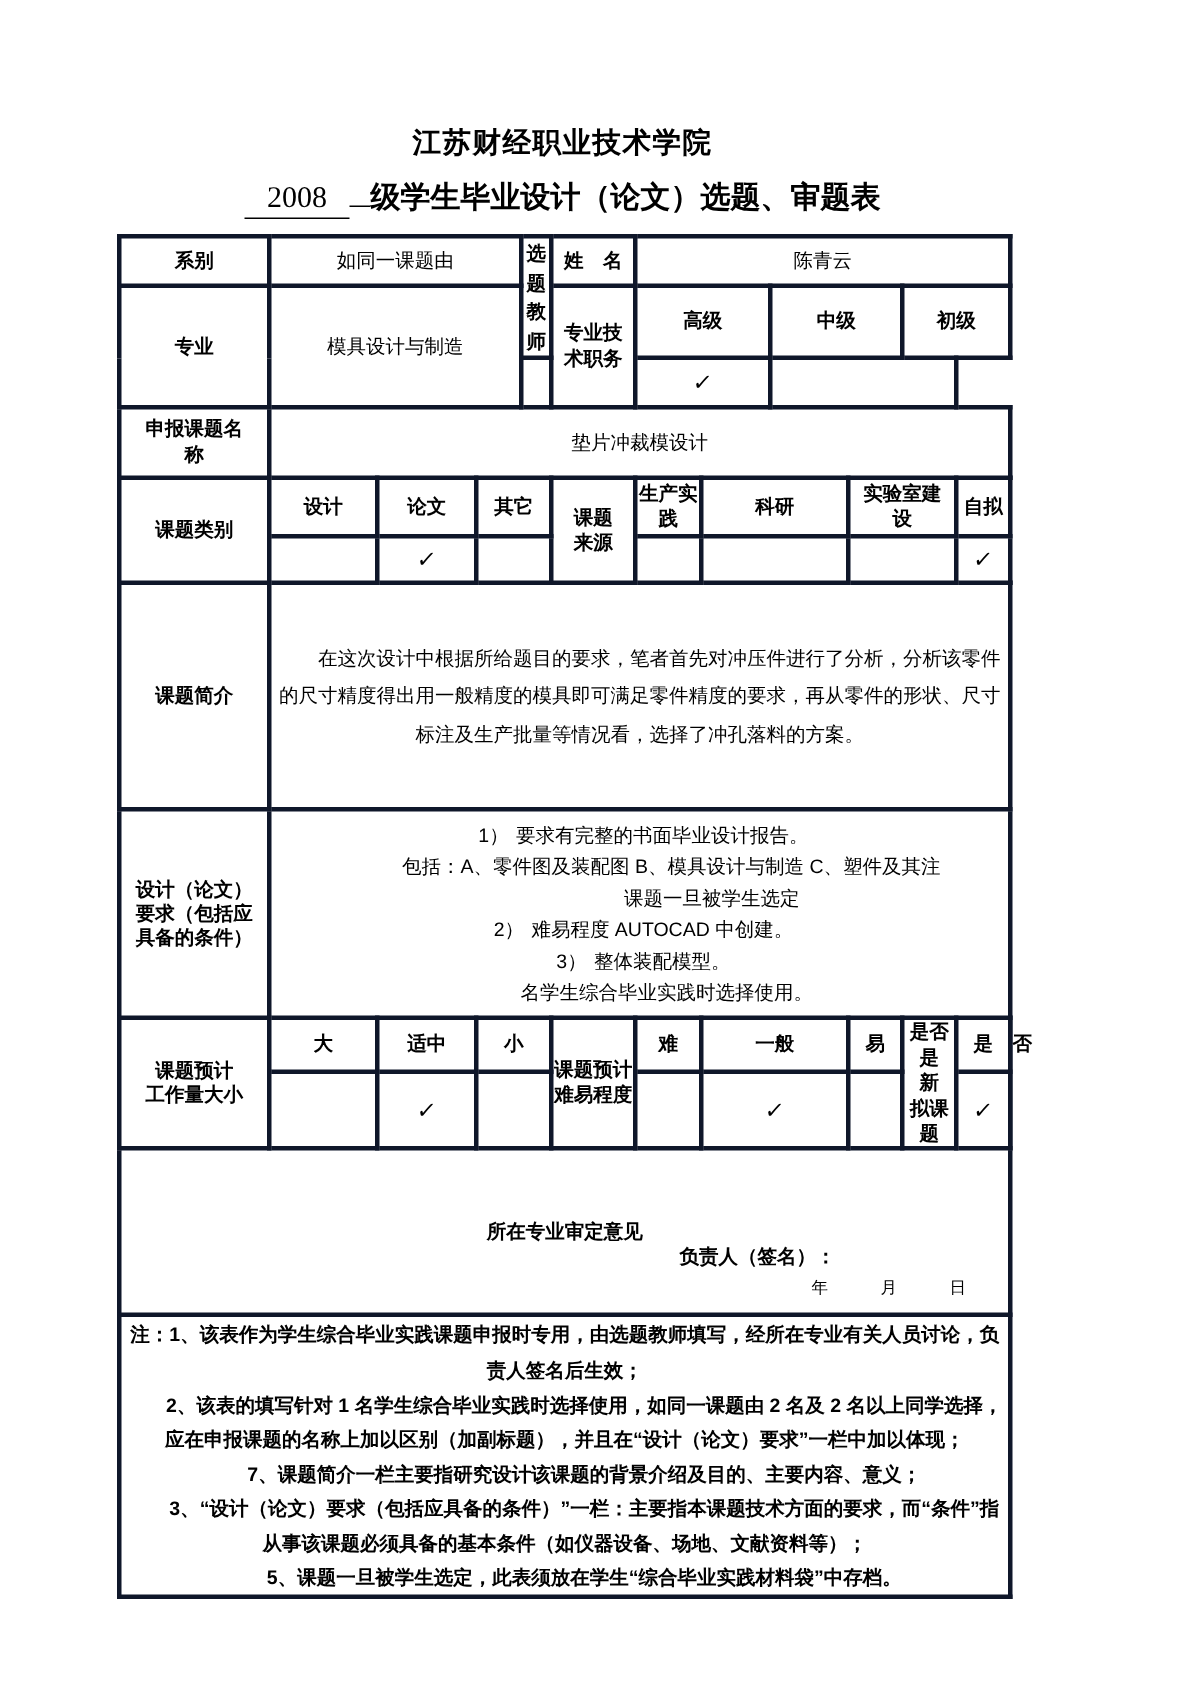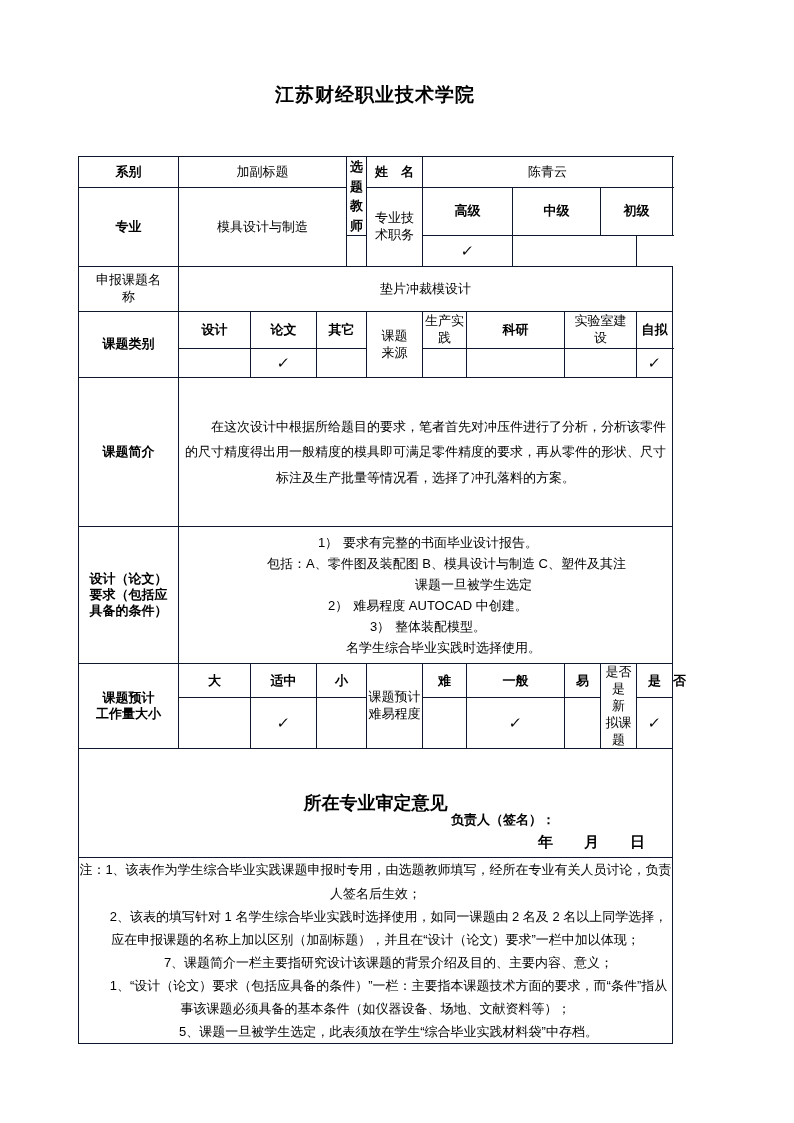--- a/index.html
+++ b/index.html
@@ -61,36 +61,36 @@
   
   table.form {
     position: absolute;
     left: 78px;
     top: 156px;
     width: 594px;
     border-collapse: collapse;
     table-layout: fixed;
   }
   table.form td {
-    border: 1px solid #0f172a;
+    border: 3px solid #0f172a;
     padding: 0;
     vertical-align: middle;
     text-align: center;
     font-family: "Liberation Sans", "DejaVu Sans", sans-serif;
     font-size: 13px;
   }
   .lbl {
     font-family: "Liberation Sans", "DejaVu Sans", sans-serif;
     font-weight: bold;
     font-size: 13.5px;
     line-height: 1.25;
   }
   .lbl-sm {
     font-family: "Liberation Sans", "DejaVu Sans", sans-serif;
-    font-weight: normal;
+    font-weight: bold;
     font-size: 12px;
     line-height: 1.3;
   }
   .val {
     font-family: "Liberation Serif", "DejaVu Serif", serif;
     font-weight: normal;
     font-size: 13.5px;
   }
   .vert {
     font-family: "Liberation Sans", "DejaVu Sans", sans-serif;
@@ -137,64 +137,67 @@
   .opinion-cell {
     text-align: left;
     vertical-align: top;
     position: relative;
     height: 108px;
     padding: 6px 10px;
   }
   .opinion-title {
     font-family: "Liberation Sans", "DejaVu Sans", sans-serif;
     font-weight: bold;
-    font-size: 18px;
+    font-size: 13px;
   }
   .sign-line {
     position: absolute;
     left: 0; right: 0;
     top: 62px;
     text-align: left;
     font-family: "Liberation Sans", "DejaVu Sans", sans-serif;
     font-weight: bold;
     font-size: 13px;
     padding-left: 372px;
   }
   .date-line {
     position: absolute;
     left: 0; right: 0;
     top: 84px;
     font-family: "Liberation Sans", "DejaVu Sans", sans-serif;
-    font-weight: bold;
-    font-size: 15px;
+    font-weight: normal;
+    font-size: 11px;
     padding-left: 432px;
     letter-spacing: 0px;
   }
   .date-line span { display: inline-block; width: 46px; }
 
   
   .notes-cell {
     text-align: left;
     vertical-align: top;
     padding: 6px 8px 8px 8px;
     font-family: "Liberation Sans", "DejaVu Sans", sans-serif;
-    font-weight: normal;
+    font-weight: bold;
     font-size: 11.5px;
     line-height: 1.78;
   }
   .notes-cell p { margin: 0; }
   .note-indent { text-indent: 2em; }
 </style>
 </head>
 <body>
 
 <div class="page">
 
   <div class="title-main">江苏财经职业技术学院</div>
 
+  <div class="title-sub">
+    <span class="year">2008</span><span class="spacer"></span><span>级学生毕业设计（论文）选题、审题表</span>
+  </div>
 
   <table class="form">
     <colgroup>
       <col style="width:100px">
         <col style="width:34px">
         <col style="width:38px">
         <col style="width:38px">
       <col style="width:28px">
         <col style="width:30px">
         <col style="width:20px">
@@ -204,21 +207,21 @@
       <col style="width:46px">
         <col style="width:52px">
         <col style="width:36px">
         <col style="width:36px">
       <col style="width:36px">
     </colgroup>
 
     <tbody>
         <tr>
       <td class="lbl" style="height:30px">系别</td>
-      <td class="val" colspan="5">加副标题</td>
+      <td class="val" colspan="5">如同一课题由</td>
       <td class="vert" rowspan="2" style="width:20px">
         <span>选</span>
             <span>题</span>
             <span>教</span>
             <span>师</span>
       </td>
       <td class="lbl" colspan="2">姓　名</td>
       <td class="val" colspan="7">陈青云</td>
     </tr>
 
@@ -316,20 +319,20 @@
           <span>年</span><span>月</span><span>日</span>
         </div>
       </td>
     </tr>
 
     <tr>
       <td class="notes-cell" colspan="15">
         <p>注：1、该表作为学生综合毕业实践课题申报时专用，由选题教师填写，经所在专业有关人员讨论，负责人签名后生效；</p>
         <p class="note-indent">2、该表的填写针对 1 名学生综合毕业实践时选择使用，如同一课题由 2 名及 2 名以上同学选择，应在申报课题的名称上加以区别（加副标题），并且在“设计（论文）要求”一栏中加以体现；</p>
         <p class="note-indent">7、课题简介一栏主要指研究设计该课题的背景介绍及目的、主要内容、意义；</p>
-        <p class="note-indent">1、“设计（论文）要求（包括应具备的条件）”一栏：主要指本课题技术方面的要求，而“条件”指从事该课题必须具备的基本条件（如仪器设备、场地、文献资料等）；</p>
+        <p class="note-indent">3、“设计（论文）要求（包括应具备的条件）”一栏：主要指本课题技术方面的要求，而“条件”指从事该课题必须具备的基本条件（如仪器设备、场地、文献资料等）；</p>
         <p class="note-indent">5、课题一旦被学生选定，此表须放在学生“综合毕业实践材料袋”中存档。</p>
       </td>
     </tr>
 
   </tbody>
     </table>
 </div>
 
 </body></html>

